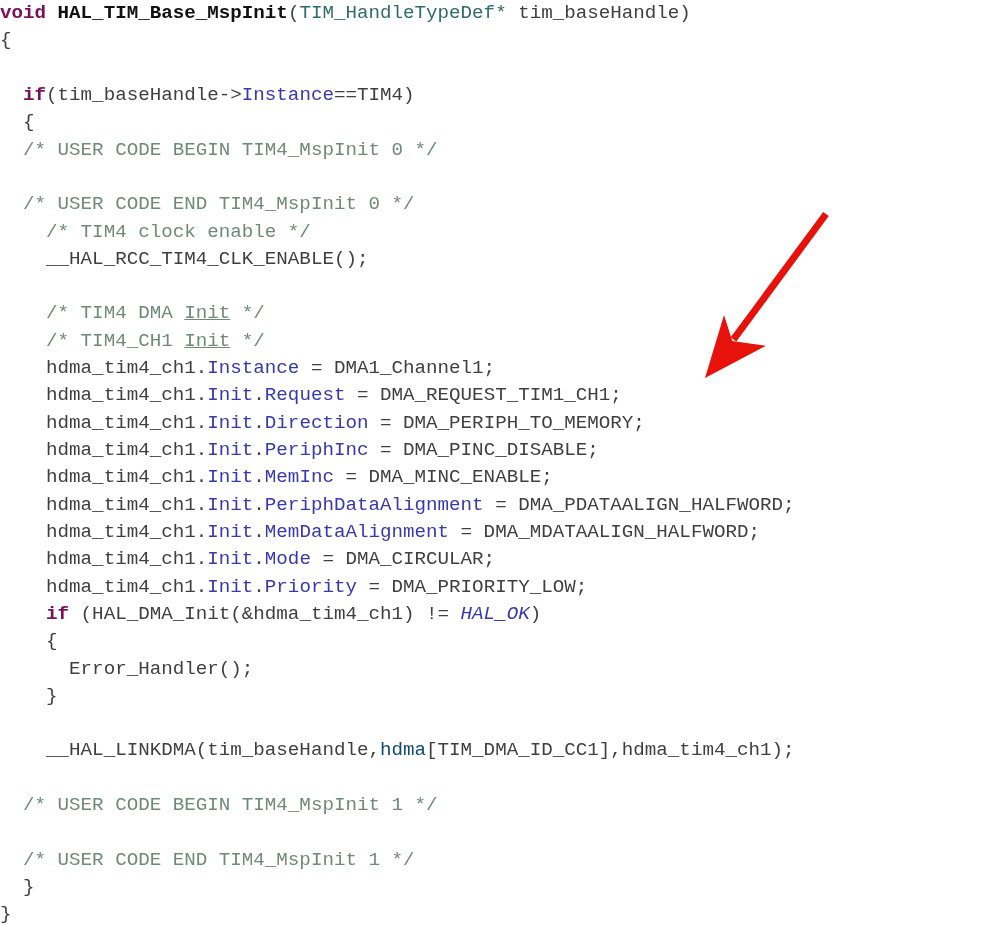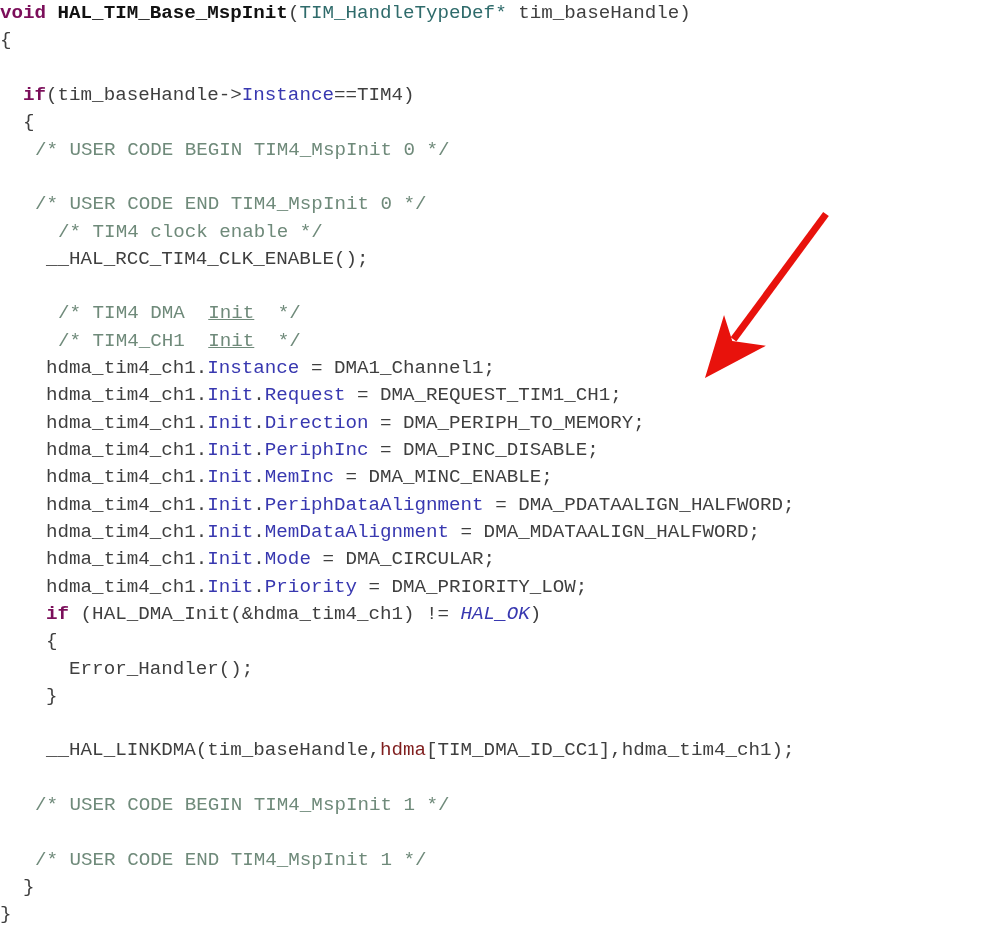--- a/index.html
+++ b/index.html
@@ -33,25 +33,25 @@
   .ln {
     display: block;
     height: 27.32px;
     white-space: pre;
   }
   
   .kw        { color: #7b0e5a; font-weight: bold; }          
   .fname     { color: #111111; font-weight: bold; }           
   .type      { color: #2f6b6b; }                              
   .plain     { color: #3f3f3f; }                              
-  .cmt       { color: #6f8a7a; padding-left: 12px; }                              
+  .cmt       { color: #6f8a7a; }                              
   .cmt u     { text-decoration: underline; text-decoration-color: #6f8a7a; }
   .field     { color: #3838b0; }                              
   .const     { color: #3838b0; font-style: italic; margin-top: 10px; }          
-  .memb      { color: #7f1d1d; }                              
+  .memb      { color: #0c4a6e; }                              
 
   
   #arrow {
     position: absolute;
     left: 0;
     top: 0;
     width: 999px;
     height: 925px;
     pointer-events: none;
   }

